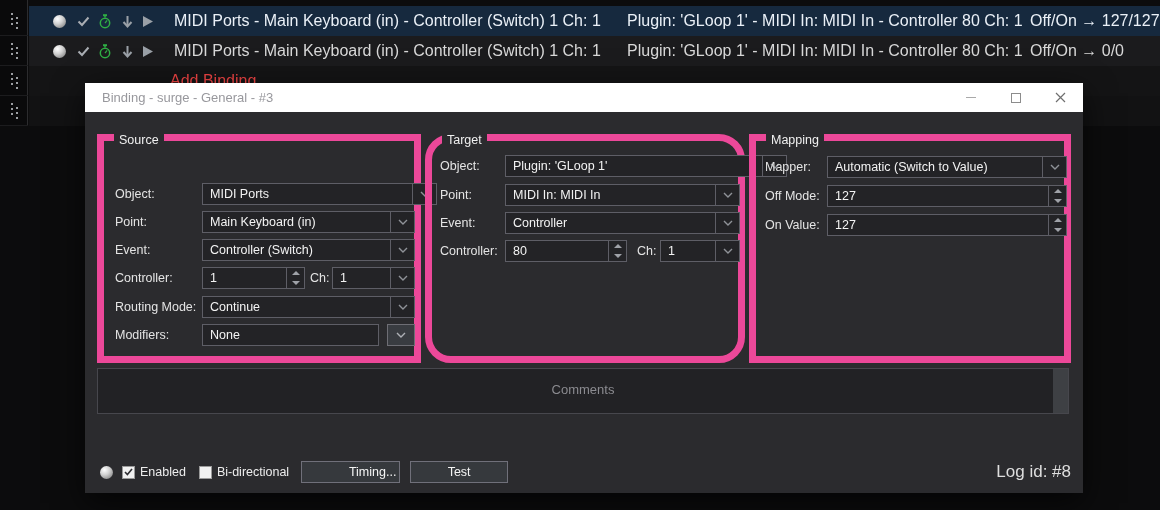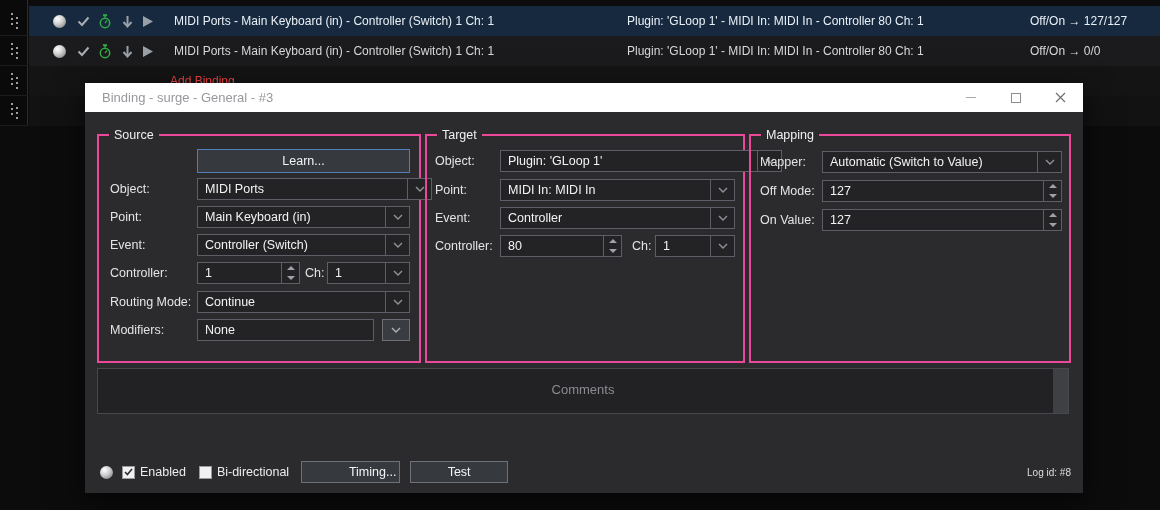--- a/index.html
+++ b/index.html
@@ -8,21 +8,21 @@
   .screen { position:relative; width:1160px; height:510px; background:#0c0c0d; overflow:hidden; }
 
   
   .grip-col { position:absolute; left:0; top:0; width:28px; height:126px; background:#0a0a0b; border-right:1px solid #2c2c2e; }
   .grip { position:absolute; left:0; width:28px; height:30px; display:flex; align-items:center; justify-content:center; border-bottom:1px solid #1c1c1e; }
   .grip-dots { display:flex; gap:3px; }
   .grip-dots .gc { display:flex; flex-direction:column; gap:3px; }
   .grip-dots .gc.off { margin-top:4px; }
   .grip-dots .d { width:2px; height:2px; border-radius:50%; background:#ccd1d6; }
 
-  .row { position:absolute; left:29px; right:0; height:30px; display:flex; align-items:center; padding-left:24px; font-size:12px; color:#d8d8d8; }
+  .row { position:absolute; left:29px; right:0; height:30px; display:flex; align-items:center; padding-left:24px; font-size:16px; color:#d8d8d8; }
   .row.sel { background:#16293e; color:#eaf0f7; }
   .row.alt { background:#1b1b1d; }
   .row.addrow { background:#141415; color:#ef4444; }
   .row.hidrow { background:#121213; }
   .ric { flex:0 0 auto; display:block; }
   .led { width:13px; height:13px; border-radius:50%;
          background:radial-gradient(circle at 35% 30%, #ffffff, #d2d2d2 40%, #979797 75%, #6f6f6f); }
   .m11 { margin-left:11px; } .m8 { margin-left:8px; } .m10 { margin-left:10px; } .m9 { margin-left:9px; }
   .row-src { margin-left:20px; white-space:nowrap; }
   .row-tgt { position:absolute; left:598px; white-space:nowrap; }
@@ -31,21 +31,21 @@
 
   
   .dialog { position:absolute; left:85px; top:83px; width:998px; height:410px; background:#2b2b2e; z-index:5; box-shadow:0 10px 30px rgba(0,0,0,.65); }
   .titlebar { height:29px; background:#ffffff; display:flex; align-items:center; }
   .title { margin-left:17px; font-size:13px; color:#98989d; }
   .winbtns { margin-left:auto; display:flex; height:29px; }
   .wbtn { width:45px; height:29px; display:flex; align-items:center; justify-content:center; }
   .gl-min { width:10px; height:1px; background:#a9a9a9; }
   .gl-max { width:10px; height:10px; border:1px solid #8c8c8c; }
 
-  .group { position:absolute; border:2px solid #ec4899; }
+  .group { position:absolute; border:7px solid #ec4899; }
   .legend { position:absolute; top:-8px; left:10px; background:#2b2b2e; padding:0 5px; font-size:12.5px; color:#f0f0f0; white-space:nowrap; }
   .flabel { position:absolute; font-size:12.5px; color:#e4e4e4; line-height:22px; white-space:nowrap; }
 
   .combo, .spin, .tfield { position:absolute; height:22px; background:#232326; border:1px solid #5e5e66; display:flex; align-items:stretch; }
   .cv { flex:1; padding:0 7px; font-size:12.5px; color:#f3f3f3; line-height:20px; white-space:nowrap; overflow:hidden; }
   .cbtn { width:24px; border-left:1px solid #5e5e66; display:flex; align-items:center; justify-content:center; }
   .sbtns { width:18px; border-left:1px solid #5e5e66; display:flex; flex-direction:column; }
   .sbtns i { flex:1; display:flex; align-items:center; justify-content:center; }
   .tri-up { width:0; height:0; border-left:4px solid transparent; border-right:4px solid transparent; border-bottom:4px solid #9fa2a8; }
   .tri-dn { width:0; height:0; border-left:4px solid transparent; border-right:4px solid transparent; border-top:4px solid #9fa2a8; }
@@ -57,21 +57,21 @@
   .comments-wrap { position:absolute; left:12px; top:285px; width:972px; height:46px; }
   .comments { width:100%; height:100%; background:#222225; border:1px solid #47474d; resize:none; overflow:hidden;
               text-align:center; padding-top:13px; font-size:13px; color:#dddddd; font-family:"Liberation Sans", sans-serif; outline:none; }
   .comments::placeholder { color:#8b8b90; }
   .com-scroll { position:absolute; right:1px; top:1px; bottom:1px; width:15px; background:#3e4044; }
 
   .footer { position:absolute; left:12px; right:12px; top:377px; height:24px; display:flex; align-items:center; }
   .cb { width:13px; height:13px; background:#f1f1f1; border:1px solid #9a9a9a; display:flex; align-items:center; justify-content:center; }
   .cb-label { font-size:12.5px; color:#ededed; margin-left:5px; }
   .fbtn { position:static; width:99px; height:22px; }
-  .logid { margin-left:auto; font-size:10px; color:#dedede; }
+  .logid { margin-left:auto; font-size:17px; color:#dedede; }
 </style>
 </head>
 <body>
 
 <div class="screen">
 
   <div class="grip-col">
     <div class="grip" style="top:6px;">
       <span class="grip-dots">
           <span class="gc">
@@ -195,23 +195,20 @@
           <svg width="11" height="11" viewBox="0 0 11 11">
               <path d="M1 1 L10 10 M10 1 L1 10" stroke="#6f6f6f" stroke-width="1.2"></path>
             </svg>
         </span>
       </div>
     </div>
 
     <div class="group" style="left:12px; top:51px; width:324px; height:229px;">
       <span class="legend">Source</span>
 
-      <div class="btn learn" style="left:98px; top:13px; width:213px; height:24px;">
-          <span>Learn...</span>
-        </div>
 
       <span class="flabel" style="left:11px; top:42px;">Object:</span>
       <div class="combo" style="left:98px; top:42px; width:235px;">
         <span class="cv">MIDI Ports</span>
         <span class="cbtn">
             <svg width="10" height="6" viewBox="0 0 10 6">
               <path d="M1 1 L5 5 L9 1" fill="none" stroke="#8f9298" stroke-width="1.4"></path>
             </svg>
           </span>
       </div>
@@ -272,21 +269,21 @@
       <div class="tfield" style="left:98px; top:183px; width:177px;">
         <span class="cv">None</span>
       </div>
       <div class="dropbtn" style="left:283px; top:183px;">
         <svg width="10" height="6" viewBox="0 0 10 6">
             <path d="M1 1 L5 5 L9 1" fill="none" stroke="#aeb1b6" stroke-width="1.4"></path>
           </svg>
       </div>
     </div>
 
-    <div class="group" style="left:340px; top:51px; width:320px; height:229px;">
+    <div class="group" style="left:340px; top:51px; width:320px; height:229px;border-radius:26px;">
       <span class="legend">Target</span>
 
       <span class="flabel" style="left:8px; top:14px;">Object:</span>
       <div class="combo" style="left:73px; top:14px; width:282px;">
         <span class="cv">Plugin: 'GLoop 1'</span>
         <span class="cbtn">
             <svg width="10" height="6" viewBox="0 0 10 6">
               <path d="M1 1 L5 5 L9 1" fill="none" stroke="#8f9298" stroke-width="1.4"></path>
             </svg>
           </span>

